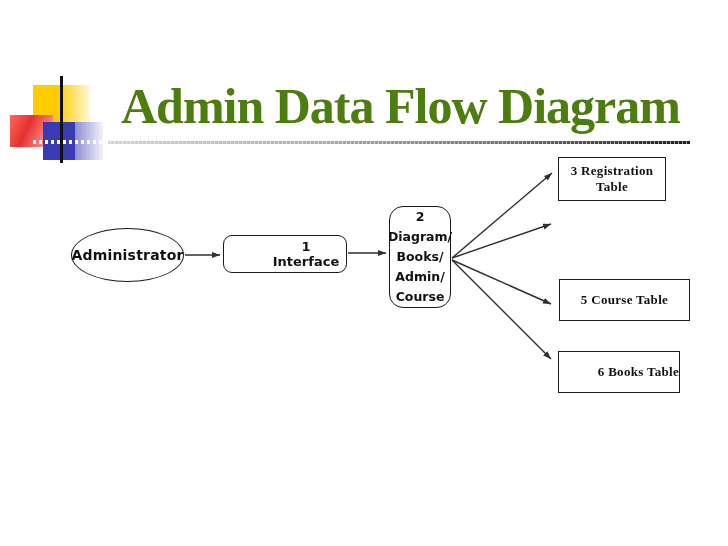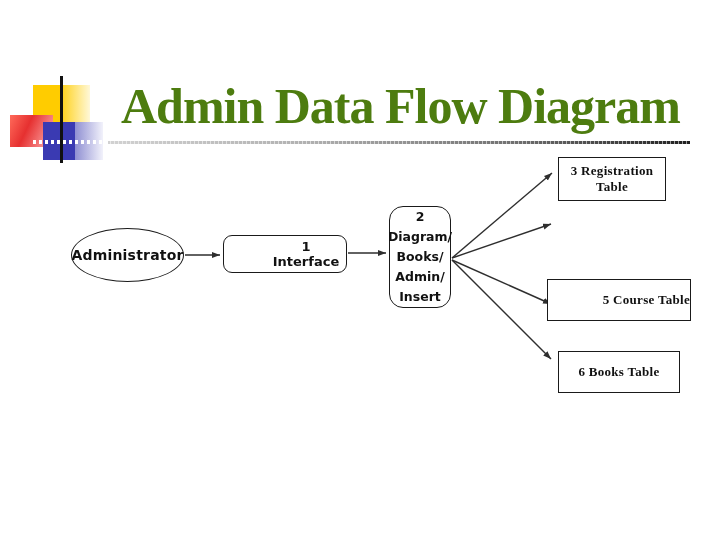--- a/index.html
+++ b/index.html
@@ -51,22 +51,22 @@
   #process{
     left:389px;top:206px;width:62px;height:102px;border-radius:14px;
     font-size:12.5px;flex-direction:column;line-height:20px;
   }
   .table-box{
     font-family:"Liberation Serif",serif;font-size:13px;letter-spacing:.3px;
     border-width:1.7px;border-radius:0;
   }
   #table-0{left:558px;top:157px;width:108px;height:44px;}
   #table-1{left:559px;top:212px;width:122px;height:44px;}
-  #table-2{left:547px;top:279px;width:144px;height:42px;justify-content:flex-end;}
-  #table-3{left:558px;top:351px;width:122px;height:42px;}
+  #table-2{left:559px;top:279px;width:131px;height:42px;}
+  #table-3{left:558px;top:351px;width:122px;height:42px;justify-content:flex-end;}
   
   #connectors{position:absolute;left:0;top:0;width:728px;height:546px;z-index:0;}
   #connectors line{stroke:#2e2e2e;stroke-width:1.4;}
 </style>
 </head>
 <body>
 
 <div id="slide">
 
   <div>
@@ -102,21 +102,21 @@
 
   <div class="shape" id="interface">
     <span>1 Interface</span>
   </div>
 
   <div class="shape" id="process">
     <span>2</span>
     <span>Diagram/</span>
     <span>Books/</span>
     <span>Admin/</span>
-    <span>Insert</span>
+    <span>Course</span>
   </div>
 
   <div class="shape table-box" id="table-0">
     <span>3 Registration Table</span>
   </div>
   <div class="shape table-box" id="table-2">
     <span>5 Course Table</span>
   </div>
   <div class="shape table-box" id="table-3">
     <span>6 Books Table</span>

